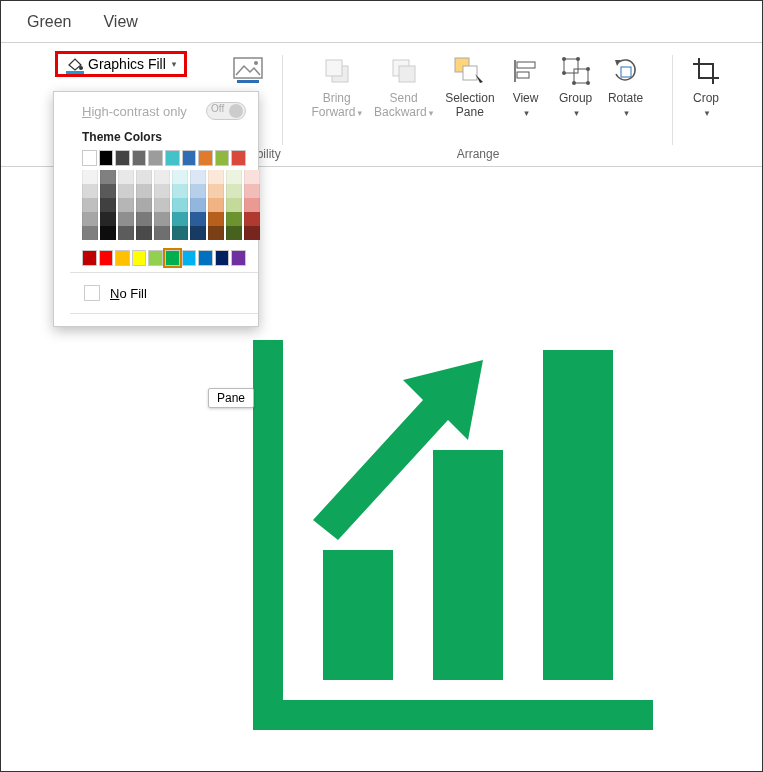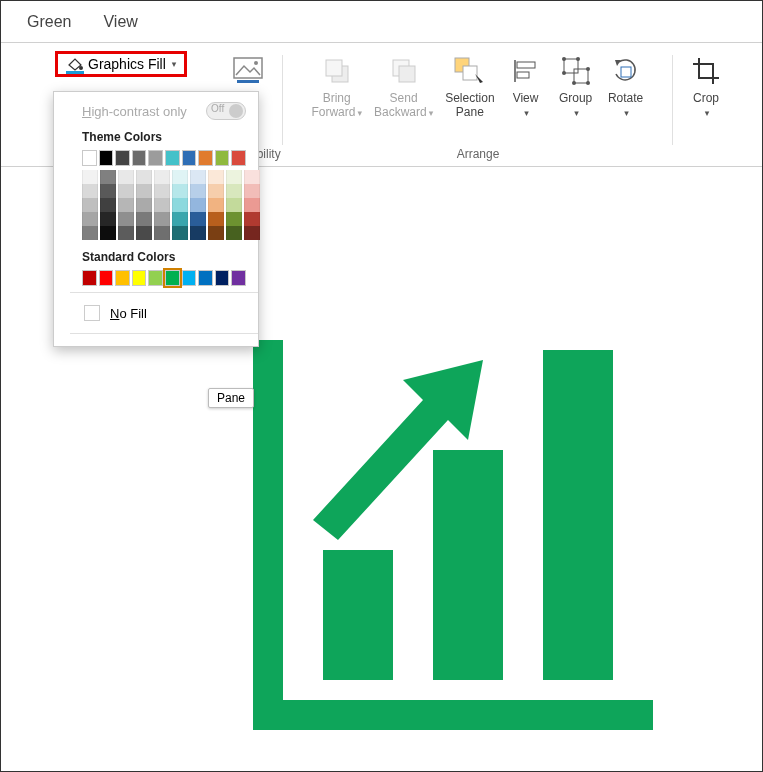--- a/index.html
+++ b/index.html
@@ -275,21 +275,20 @@
       </div>
       <div class="tint-col">
         <div class="tint" style="background: rgb(249, 224, 221);"></div>
         <div class="tint" style="background: rgb(242, 189, 184);"></div>
         <div class="tint" style="background: rgb(235, 154, 147);"></div>
         <div class="tint" style="background: rgb(177, 58, 48);"></div>
         <div class="tint" style="background: rgb(118, 38, 31);"></div>
       </div>
     </div>
 
-  <div class="sec-title">Standard Colors</div>
   <div class="swatch-row" id="standard-row">
       <div class="swatch" style="background: rgb(192, 0, 0);"></div>
       <div class="swatch" style="background: rgb(255, 0, 0);"></div>
       <div class="swatch" style="background: rgb(255, 192, 0);"></div>
       <div class="swatch" style="background: rgb(255, 255, 0);"></div>
       <div class="swatch" style="background: rgb(146, 208, 80);"></div>
       <div class="swatch selected" style="background: rgb(0, 176, 80);"></div>
       <div class="swatch" style="background: rgb(0, 176, 240);"></div>
       <div class="swatch" style="background: rgb(0, 112, 192);"></div>
       <div class="swatch" style="background: rgb(0, 32, 96);"></div>

